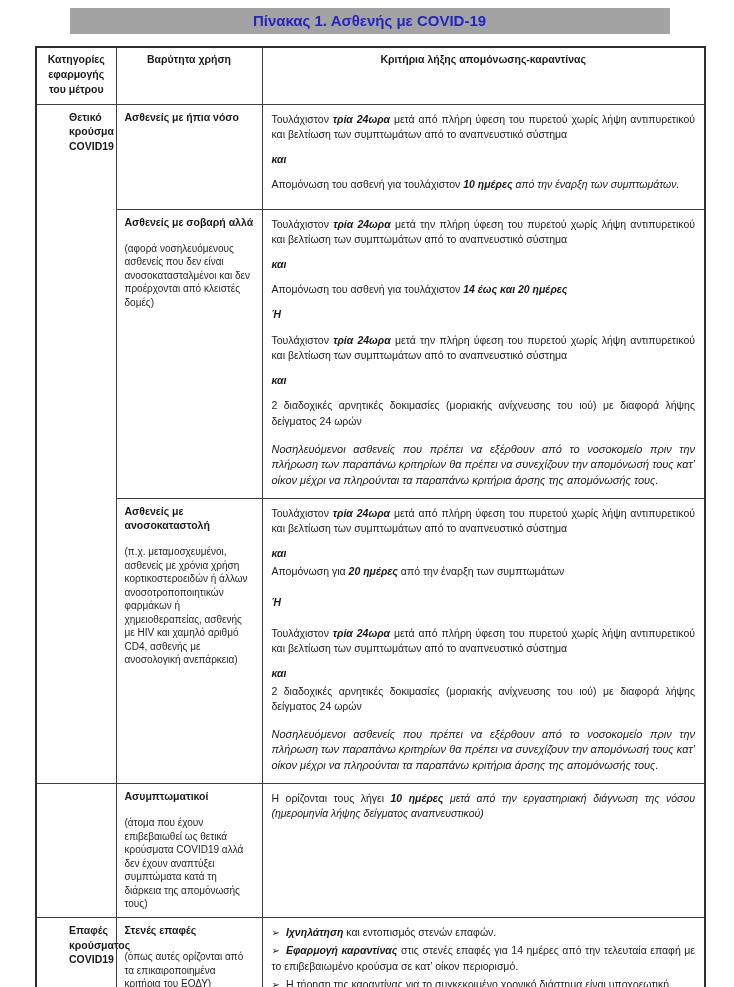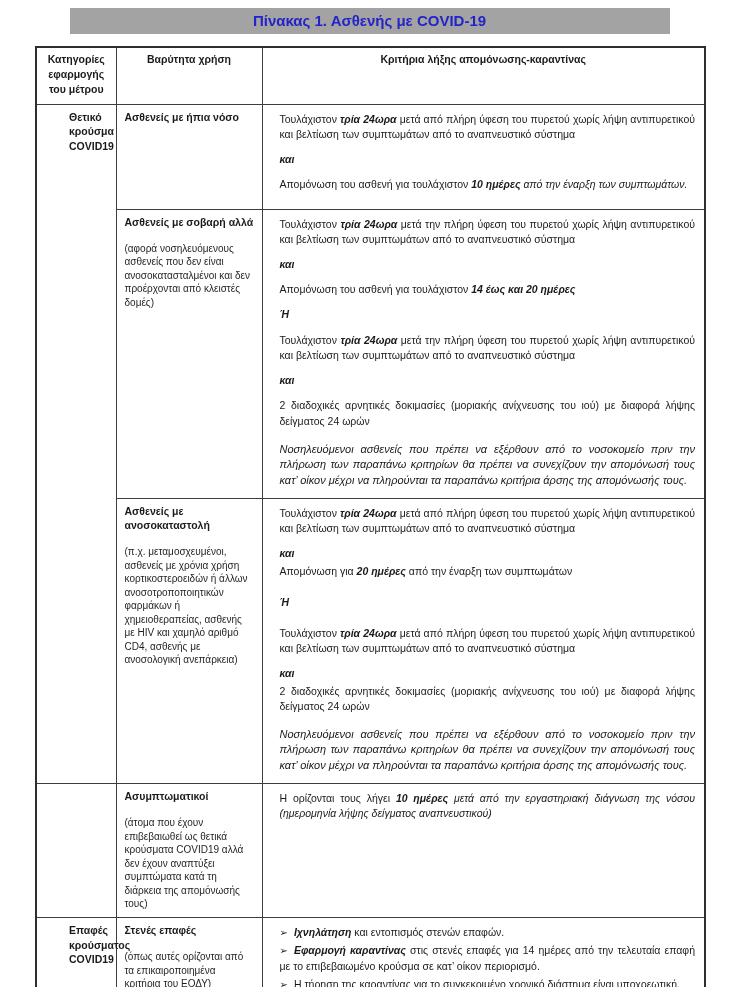--- a/index.html
+++ b/index.html
@@ -44,21 +44,21 @@
   tr.r1{height:92px;}
   tr.r2{height:258px;}
   tr.r3{height:256px;}
   tr.r4{height:122px;}
   tr.r5{height:132px;}
   td.cat{font-weight:bold;line-height:1.4;padding-left:32px;}
   .sev-title{font-weight:bold;line-height:1.35;}
   .sev-note{
     margin-top:13px;font-size:10px;line-height:1.35;color:#1f1f1f;
   }
-  td.crit{padding-left:17px;padding-right:9px;margin-top:48px;}
+  td.crit{padding-left:9px;padding-right:9px;margin-top:48px;}
   .para{margin:10px 0;text-align:justify;}
   .para:first-child{margin-top:2px;}
   .tight{margin:1px 0 2px 0;}
   .plg{margin:16px 0 10px 0;}
   .note{
     margin:13px 0 4px 0;font-style:italic;font-size:11px;
     line-height:1.4;text-align:justify;
   }
   .bullet{margin:2px 0 3px 0;text-align:justify;}
   .bul{padding-right:6px;font-size:10px;}

